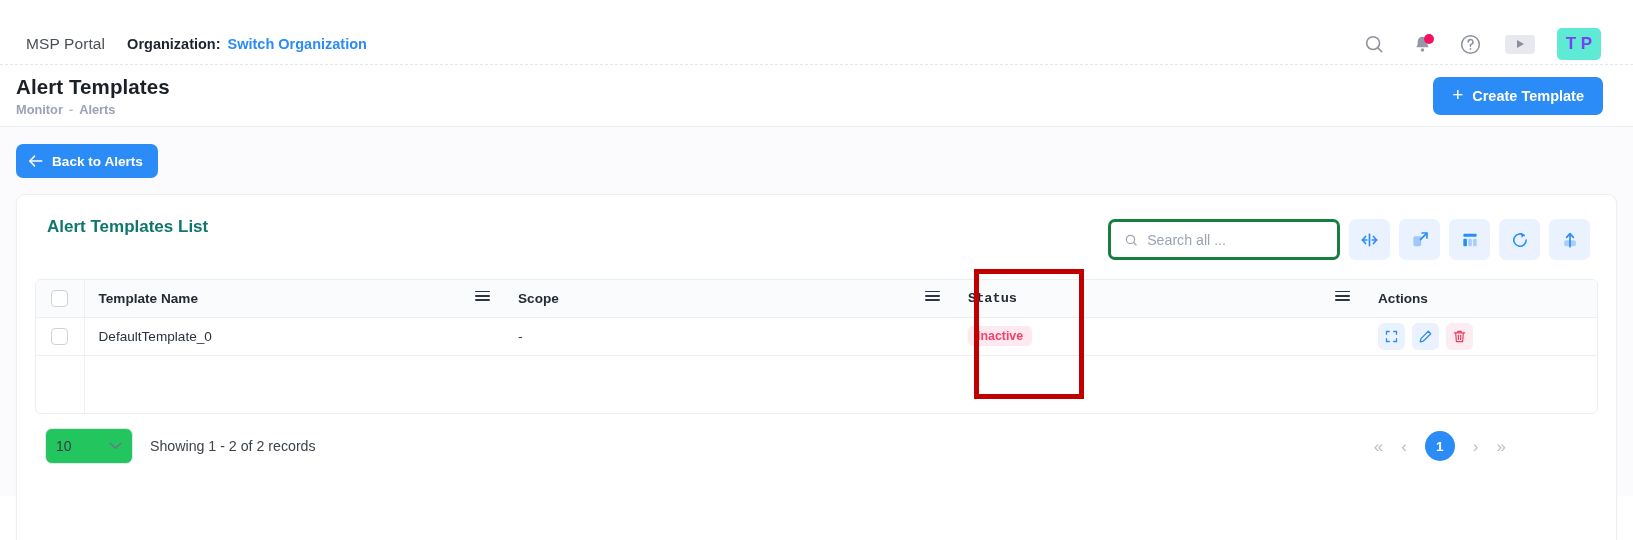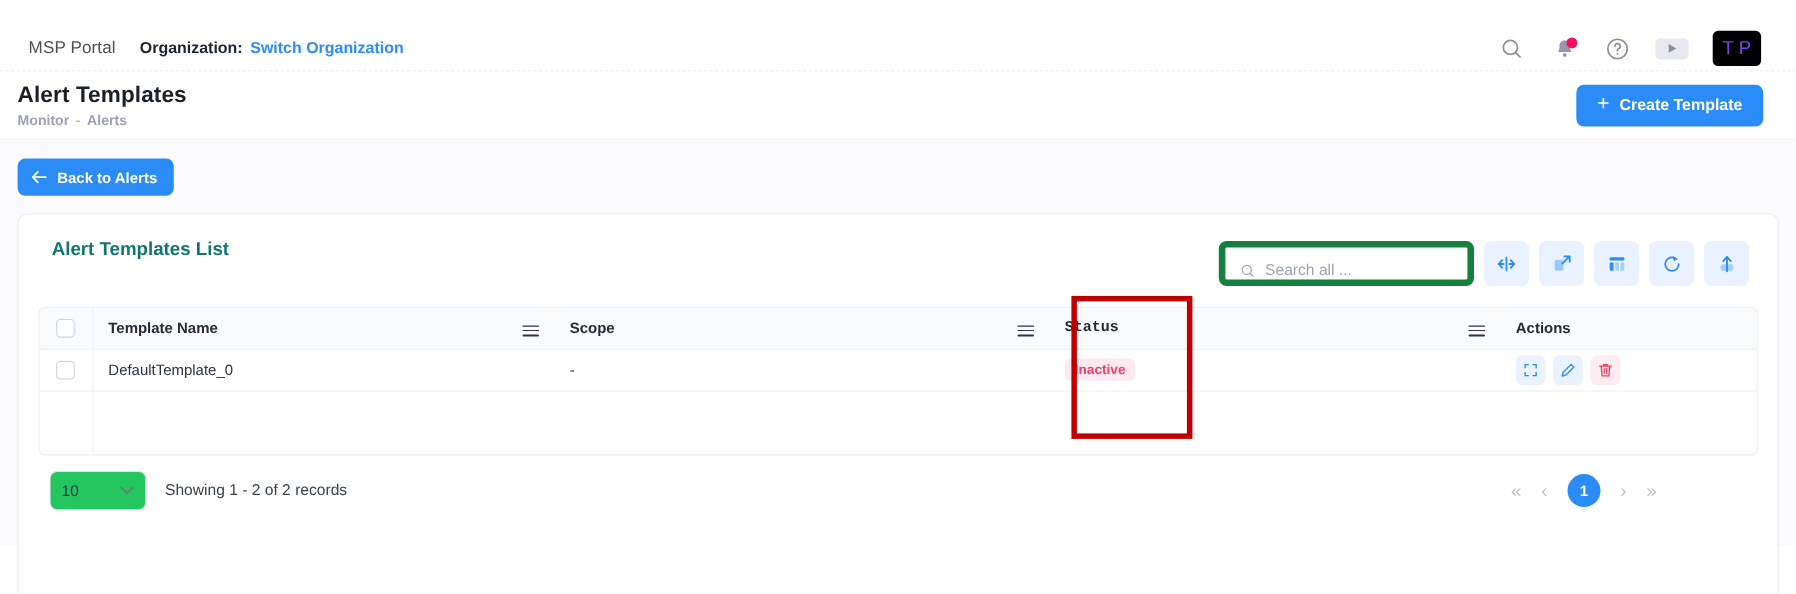--- a/index.html
+++ b/index.html
@@ -28,23 +28,23 @@
   .bell-dot {
     position: absolute; width: 10px; height: 10px; border-radius: 50%;
     background: #f5115f; right: 1px; top: 3px;
   }
   .play-btn {
     width: 30px; height: 19px; border-radius: 4px; background: #e8e9ee;
     display: flex; align-items: center; justify-content: center; cursor: pointer;
   }
   .play-tri { width: 0; height: 0; border-left: 7px solid #8c8f99; border-top: 4.5px solid transparent; border-bottom: 4.5px solid transparent; }
   .avatar {
-    width: 44px; height: 32px; border-radius: 5px; background: #000000;
+    width: 44px; height: 32px; border-radius: 5px; background: #5eead4;
     display: flex; align-items: center; justify-content: center; gap: 4px;
-    color: #7b3ff2; font-size: 17px; font-weight: 400; cursor: pointer;
+    color: #7b3ff2; font-size: 17px; font-weight: 700; cursor: pointer;
   }
 
   
   .pagehead {
     height: 62px; background: #ffffff; display: flex; align-items: center;
     padding: 0 30px 0 16px; border-bottom: 1px solid #eceef3;
   }
   .ph-left { display: flex; flex-direction: column; gap: 3px; }
   .page-title { font-size: 20.5px; color: #1b2027; font-weight: 700; letter-spacing: .1px; }
   .crumbs { display: flex; align-items: center; gap: 6px; font-size: 12.8px; color: #9aa2b6; font-weight: 600; text-align: center; }
@@ -71,22 +71,22 @@
     margin: 0 16px; background: #fff; border: 1px solid #edeff3; border-radius: 9px;
     box-shadow: 0 1px 2px rgba(20,30,50,.04);
     height: 356px; position: relative;
   }
   .card-head { display: flex; align-items: flex-start; padding: 22px 26px 0 30px; }
   .ch-left { display: flex; flex-direction: column; gap: 7px; }
   .card-title { font-size: 17px; color: #0f766e; font-weight: 700; }
   .card-sub { font-size: 14.2px; color: #aeb6c6; font-weight: 600; }
   .ch-right { margin-left: auto; display: flex; align-items: center; gap: 9px; margin-top: 2px; }
   .search-box {
-    width: 232px; height: 41px; border: 6px solid #15803d; border-radius: 7px;
-    display: flex; align-items: flex-end; gap: 9px; padding: 0 13px; background: #fff;
+    width: 232px; height: 41px; border: 3px solid #15803d; border-radius: 7px;
+    display: flex; align-items: center; gap: 9px; padding: 0 13px; background: #fff;
   }
   .search-box input {
     border: none; outline: none; font-size: 14.2px; color: #2b3445; width: 100%;
     font-family: "Liberation Sans", sans-serif; background: transparent;
   }
   .search-box input::placeholder { color: #9aa3b4; }
   .tbtn {
     width: 41px; height: 41px; border-radius: 7px; background: #eaf2ff;
     display: flex; align-items: center; justify-content: center; cursor: pointer; border: none;
   }
@@ -97,21 +97,21 @@
   thead tr { background: #fafbfc; height: 37px; }
   th {
     text-align: left; font-size: 13.6px; color: #242b35; font-weight: 700;
     border-bottom: 1px solid #eceef3; position: relative; padding: 0 14px;
   }
   th.c-check { width: 48px; padding: 0; text-align: center; border-right: 1px solid #eceef3; }
   th.c-name { width: 420px; }
   th.c-scope { width: 450px; }
   th.c-status { width: 410px; font-family: Liberation Mono, monospace; }
   th.c-actions { width: 245px; }
-  .th-inner { display: flex; align-items: flex-end; }
+  .th-inner { display: flex; align-items: flex-start; }
   .hamb { margin-left: auto; display: flex; flex-direction: column; gap: 2.6px; cursor: pointer; }
   .hamb i { display: block; width: 15px; height: 1.7px; background: #2d3542; border-radius: 1px; }
   tbody tr { height: 38px; border-bottom: 1px solid #eef0f4; }
   tbody tr.spacer { height: 58px; border-bottom: none; }
   td { font-size: 13.6px; color: #2b3240; padding: 0 14px; }
   td.c-check { text-align: center; padding: 0; border-right: 1px solid #eef0f4; }
   .cbox {
     width: 17px; height: 17px; border: 1.4px solid #cdd3dd; border-radius: 4px;
     display: inline-block; background: #fff; cursor: pointer; vertical-align: middle;
   }

